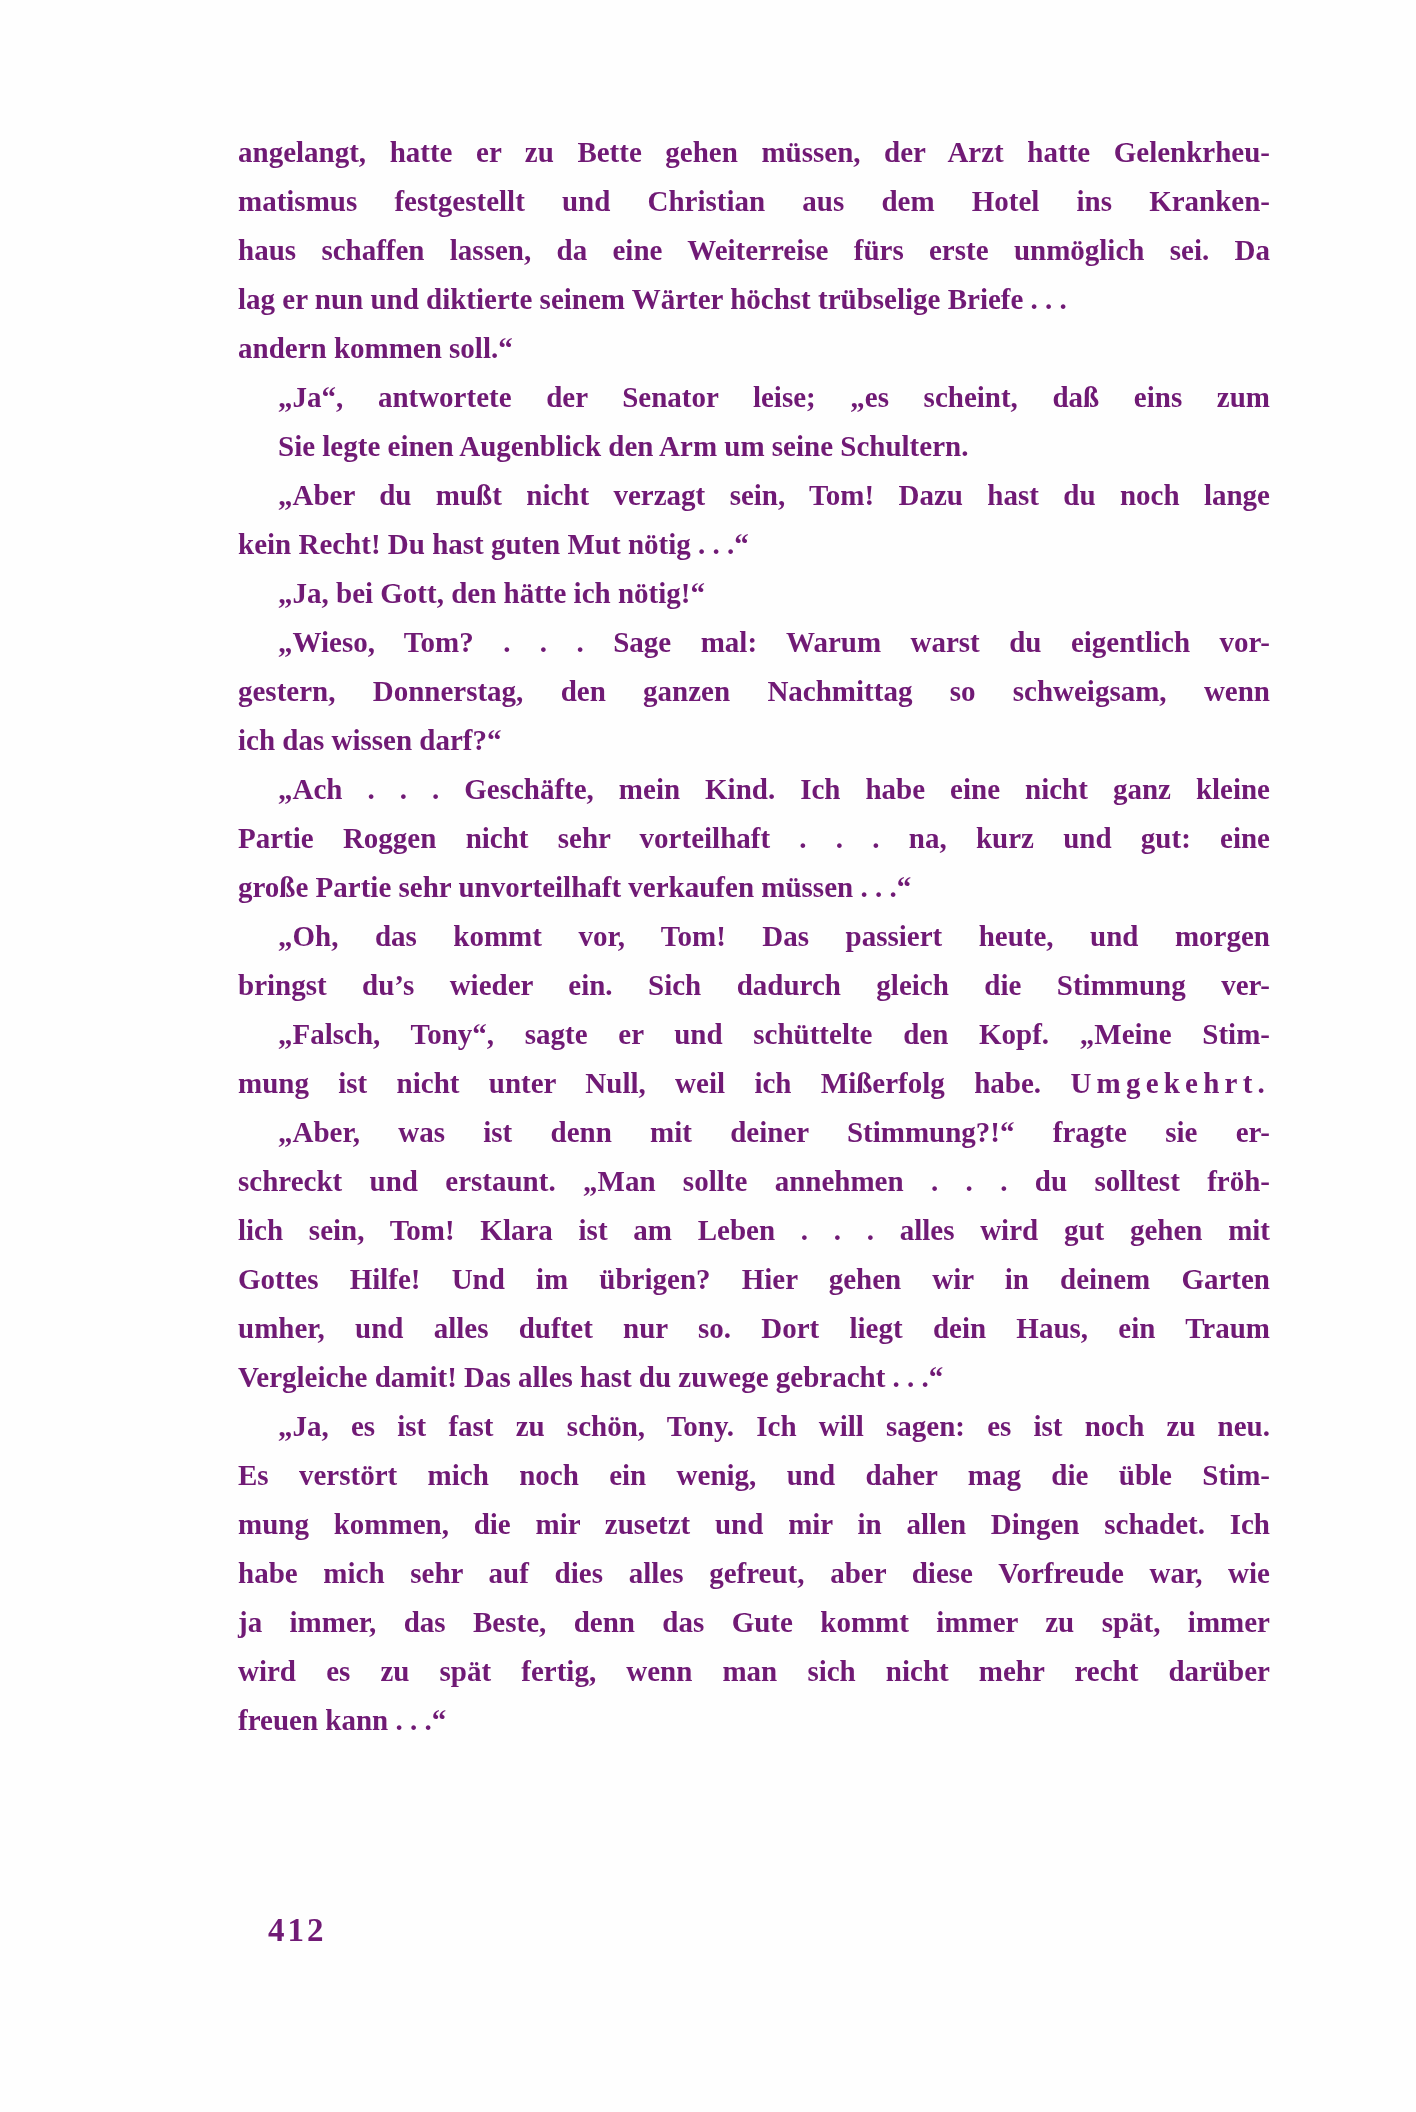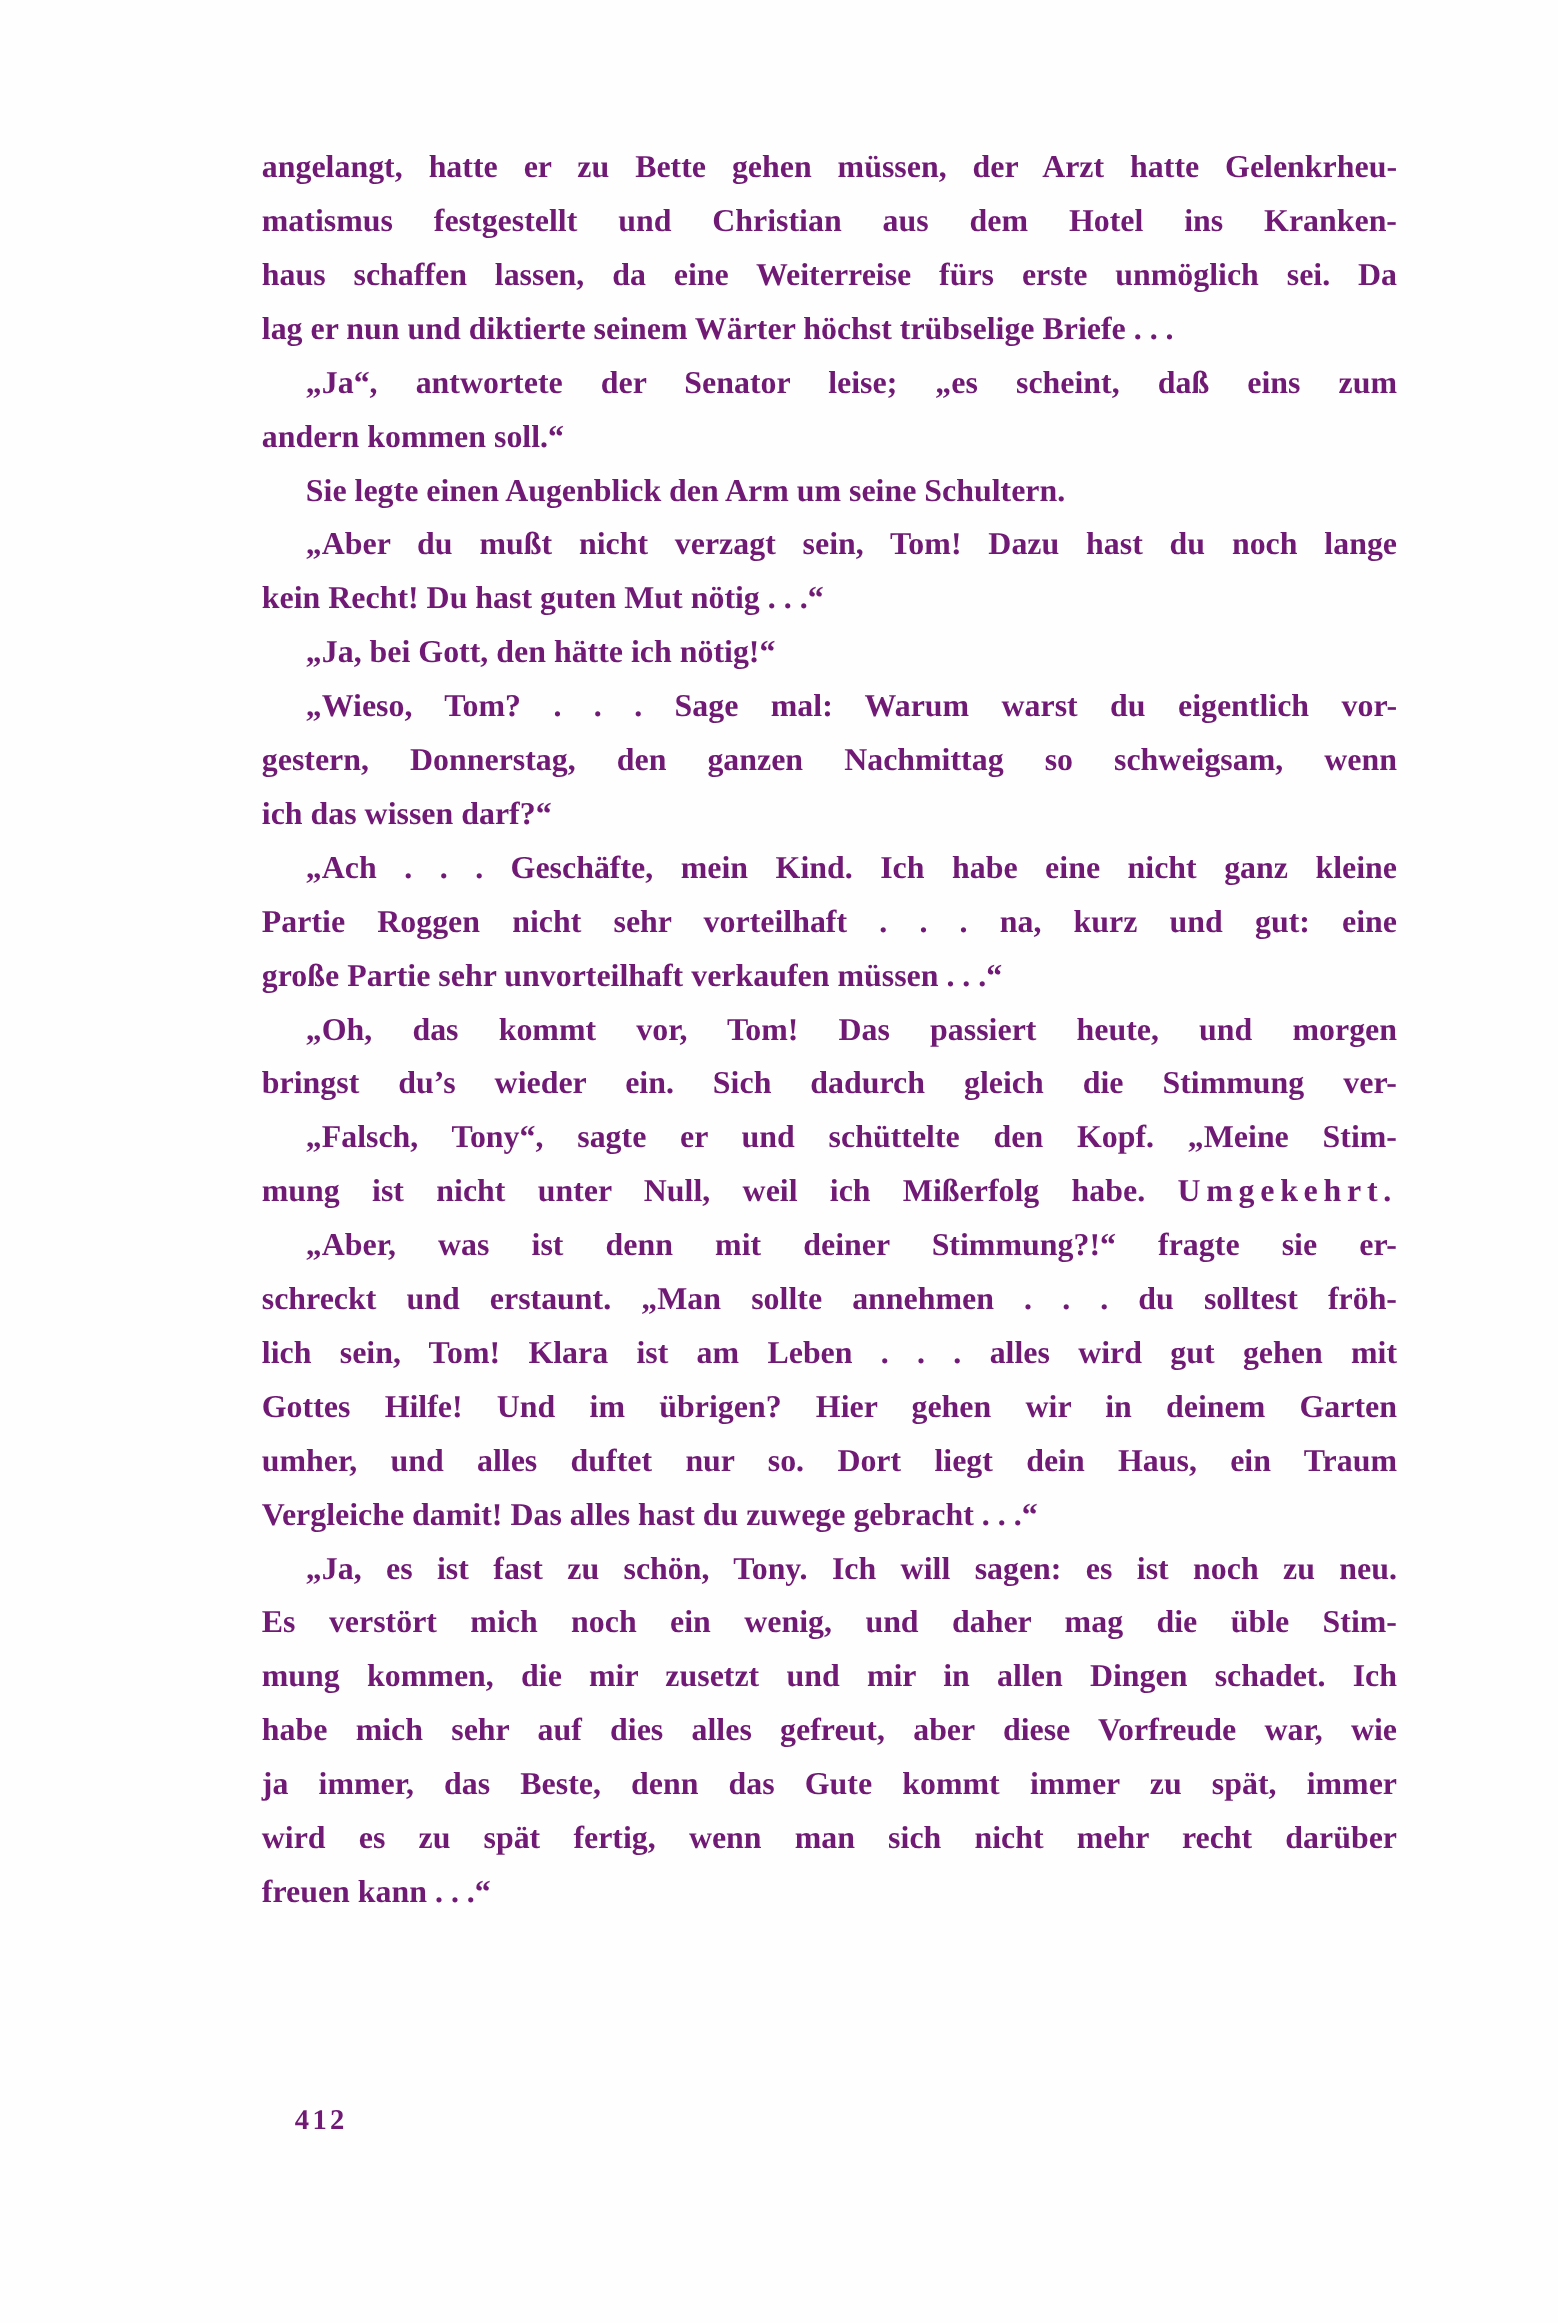--- a/index.html
+++ b/index.html
@@ -37,37 +37,37 @@
   .line.indent {
     text-indent: 40px;
   }
   .sperr {
     letter-spacing: 0.18em;
   }
   .page-number {
     position: absolute;
     left: 268px;
     top: 1912px;
-    font-size: 26px;
+    font-size: 33px;
     font-weight: bold;
     letter-spacing: 3px;
     font-family: "Liberation Serif", "DejaVu Serif", serif;
   }
 </style>
 </head>
 <body>
 
 <div class="scan-page">
   <div class="text-block" id="text-block">
       <div class="line">angelangt, hatte er zu Bette gehen müssen, der Arzt hatte Gelenkrheu-</div>
       <div class="line">matismus festgestellt und Christian aus dem Hotel ins Kranken-</div>
       <div class="line">haus schaffen lassen, da eine Weiterreise fürs erste unmöglich sei. Da</div>
       <div class="line para-end">lag er nun und diktierte seinem Wärter höchst trübselige Briefe . . .</div>
+      <div class="line para-end">andern kommen soll.“</div>
       <div class="line indent">„Ja“, antwortete der Senator leise; „es scheint, daß eins zum</div>
-      <div class="line para-end">andern kommen soll.“</div>
       <div class="line para-end indent">Sie legte einen Augenblick den Arm um seine Schultern.</div>
       <div class="line indent">„Aber du mußt nicht verzagt sein, Tom! Dazu hast du noch lange</div>
       <div class="line para-end">kein Recht! Du hast guten Mut nötig . . .“</div>
       <div class="line para-end indent">„Ja, bei Gott, den hätte ich nötig!“</div>
       <div class="line indent">„Wieso, Tom? . . . Sage mal: Warum warst du eigentlich vor-</div>
       <div class="line">gestern, Donnerstag, den ganzen Nachmittag so schweigsam, wenn</div>
       <div class="line para-end">ich das wissen darf?“</div>
       <div class="line indent">„Ach . . . Geschäfte, mein Kind. Ich habe eine nicht ganz kleine</div>
       <div class="line">Partie Roggen nicht sehr vorteilhaft . . . na, kurz und gut: eine</div>
       <div class="line para-end">große Partie sehr unvorteilhaft verkaufen müssen . . .“</div>

